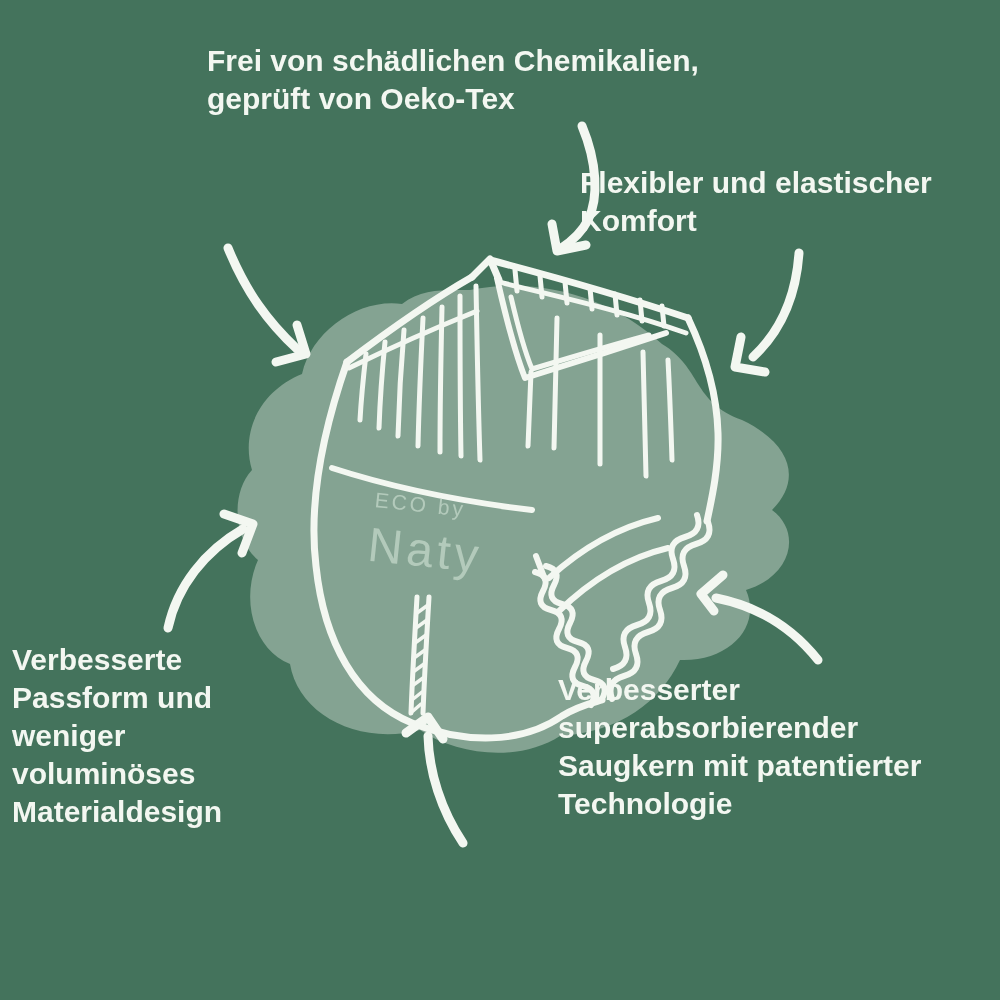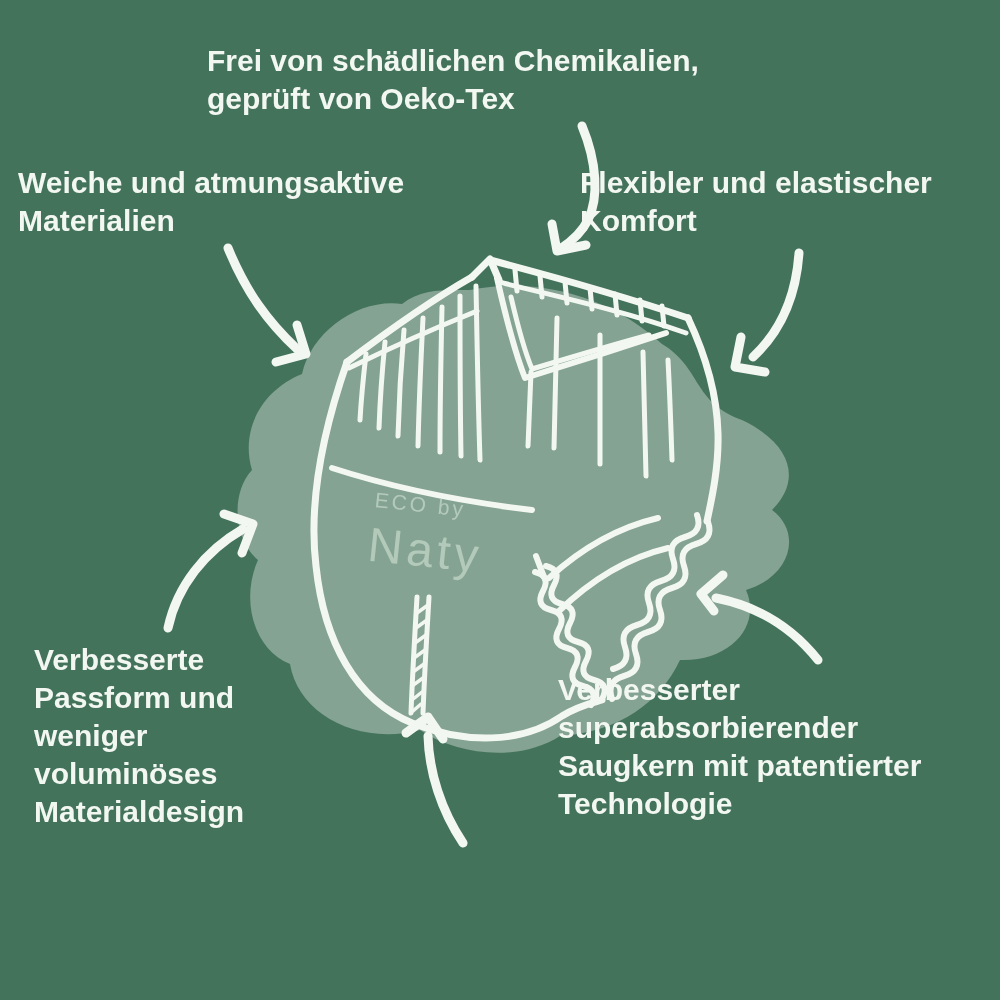--- a/index.html
+++ b/index.html
@@ -16,21 +16,21 @@
     font-size:30px;
     line-height:38px;
     letter-spacing:0px;
     text-align:left;
     white-space:pre-line;
     font-weight:700;
   }
   .label-top{left:207px;top:42px;width:700px;}
   .label-left{left:18px;top:164px;width:400px;}
   .label-right{left:580px;top:164px;width:440px;}
-  .label-bottom-left{left:34px;top:641px;width:300px;}
+  .label-bottom-left{left:12px;top:641px;width:300px;}
   .label-bottom-right{left:558px;top:671px;width:460px;}
   .label-bottom-center{left:162px;top:851px;width:700px;}
 </style>
 </head>
 <body>
 
 <div class="canvas">
 
   <svg width="1000" height="1000" viewBox="0 0 1000 1000">
 
@@ -151,22 +151,20 @@
       <g>
         <path d="M818,660 C791,626 756,606 716,598"></path>
         <path d="M723,575 L701,594 L714,611"></path>
       </g>
     </g>
   </svg>
 
   <div class="label label-top">Frei von schädlichen Chemikalien,
 geprüft von Oeko-Tex</div>
 
-  <div class="label label-left">Weiche und atmungsaktive
-Materialien</div>
 
   <div class="label label-right">Flexibler und elastischer
 Komfort</div>
 
   <div class="label label-bottom-left">Verbesserte
 Passform und
 weniger
 voluminöses
 Materialdesign</div>
 

